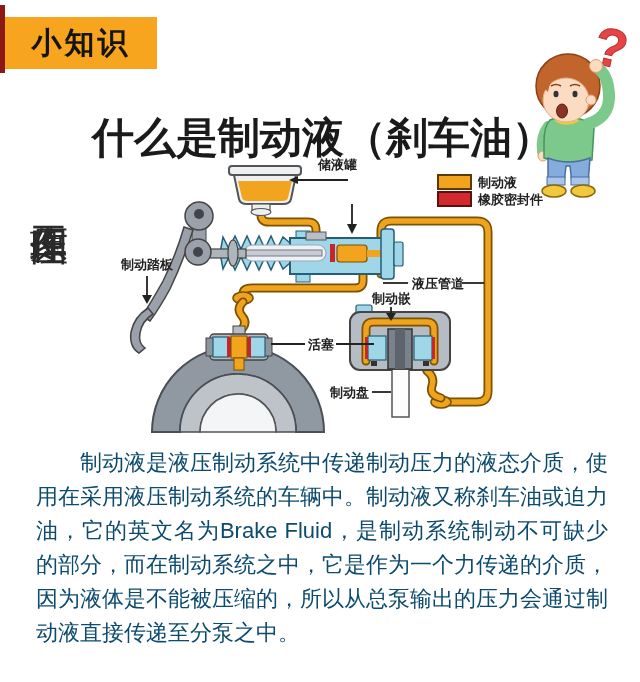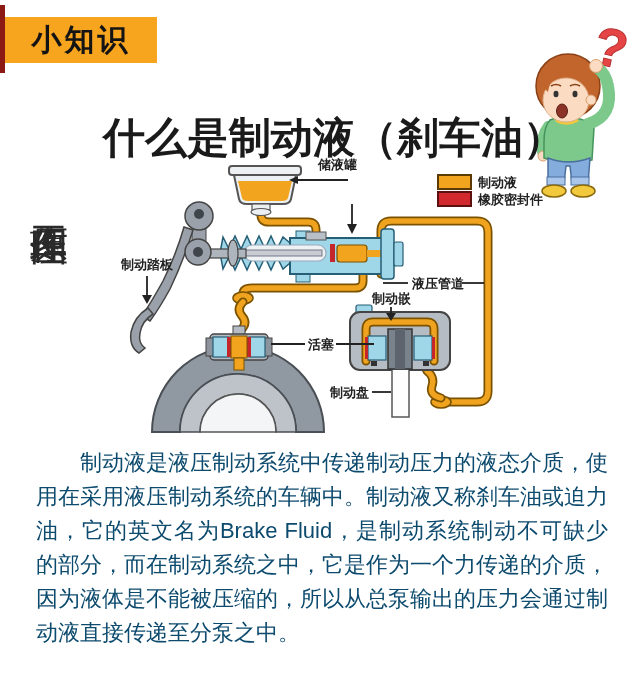--- a/index.html
+++ b/index.html
@@ -3,26 +3,26 @@
 <meta charset="utf-8">
 <style>
   html,body{margin:0;padding:0;background:#ffffff;}
   #page{
     position:relative;width:640px;height:682px;margin:0 auto;
     background:#ffffff;overflow:hidden;
     font-family:"Liberation Sans",sans-serif;color:#1c1c1c;
   }
   #edge-strip{position:absolute;left:0;top:5px;width:5px;height:68px;background:#8C1913;}
   #badge{
-    position:absolute;left:5px;top:17px;width:152px;height:46px;
+    position:absolute;left:5px;top:17px;width:152px;height:52px;
     background:#F7A41F;display:flex;align-items:center;justify-content:center;
     font-size:30px;font-weight:bold;color:#141414;letter-spacing:3px;
   }
   #title{
-    position:absolute;left:103px;top:82px;width:520px;
+    position:absolute;left:92px;top:82px;width:520px;
     font-size:42px;font-weight:bold;color:#1a1a1a;white-space:nowrap;z-index:3;
   }
   #vertical-caption{
     position:absolute;left:30px;top:196px;height:215px;
     writing-mode:vertical-rl;font-size:38px;line-height:1.0;
     color:#2a2a2a;letter-spacing:1px;z-index:2;
   }
   #mascot{position:absolute;left:518px;top:8px;width:122px;height:194px;z-index:1;}
   #diagram{position:absolute;left:0;top:140px;width:640px;height:302px;}
   #paragraph{

